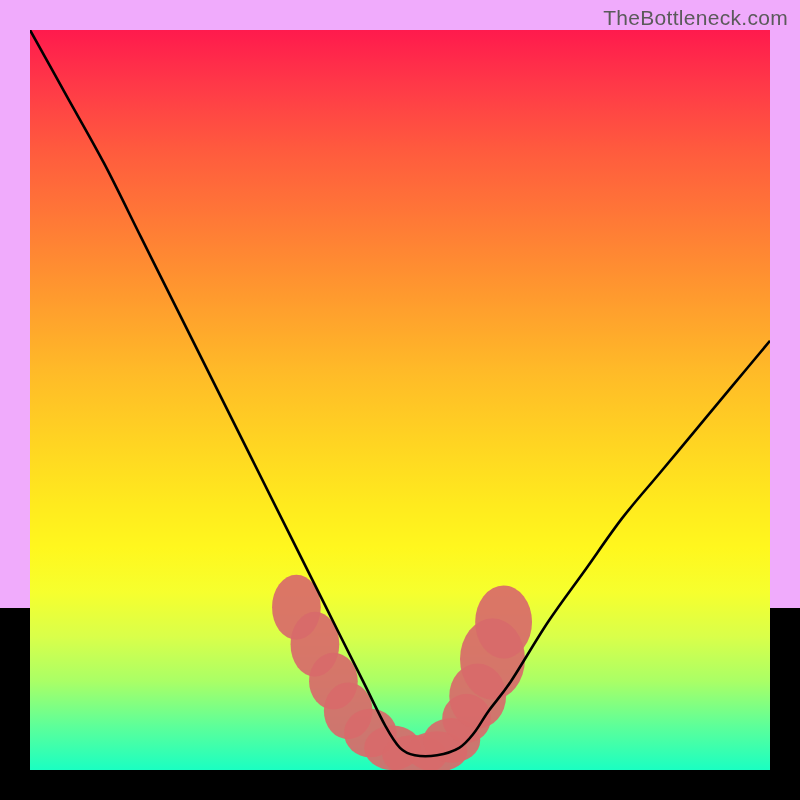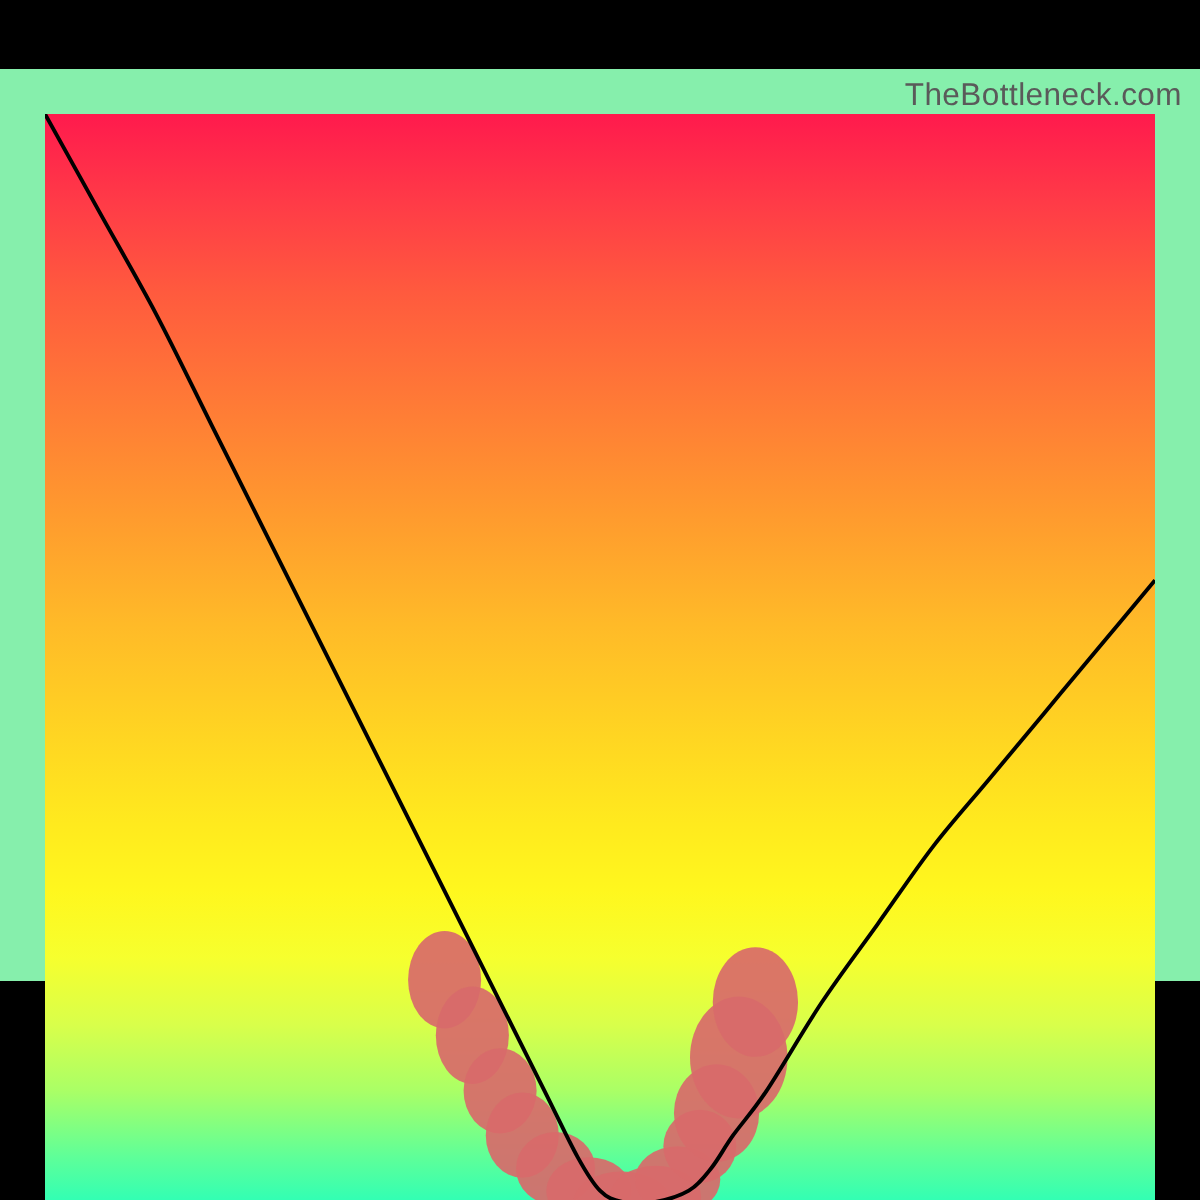--- a/index.html
+++ b/index.html
@@ -8,22 +8,21 @@
     width: 800px;
     height: 800px;
     overflow: hidden;
     background: #000;
     font-family: Arial, Helvetica, sans-serif;
   }
   .frame {
     position: relative;
     width: 800px;
     height: 608px;
-    background: #86efac;
-    margin-top: 46px;
+    background: #f0abfc;
   }
   .plot {
     position: absolute;
     left: 30px;
     top: 30px;
     width: 740px;
     height: 740px;
     background: linear-gradient(to bottom,
       #ff1a4d 0%,
       #ff3b47 8%,

